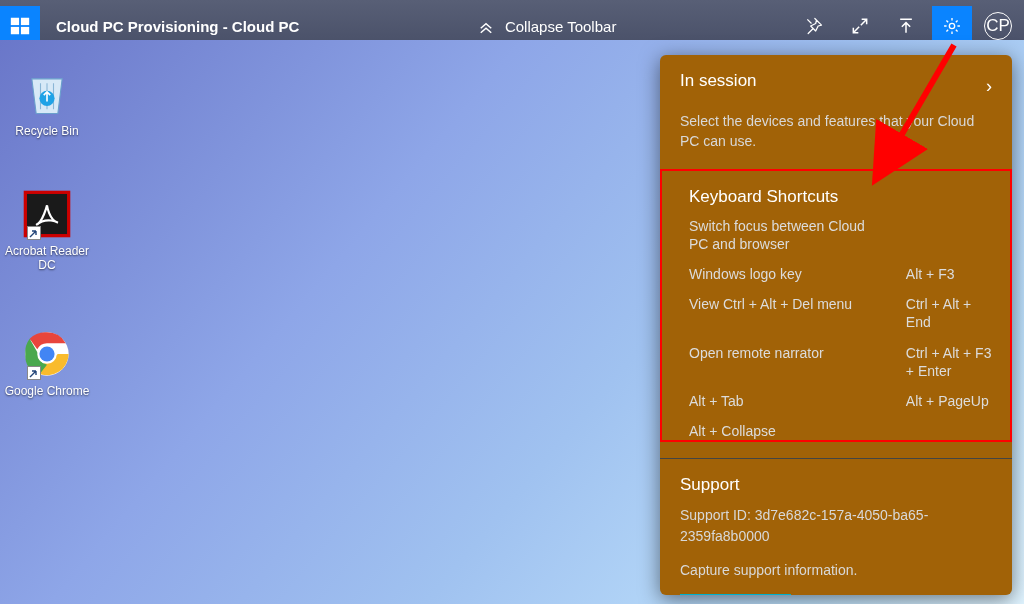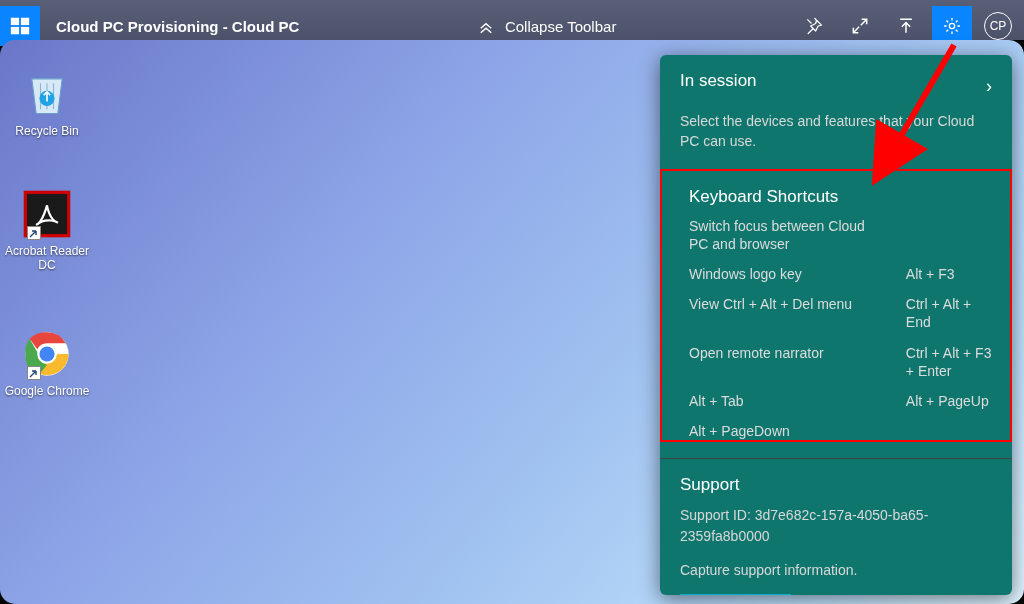--- a/index.html
+++ b/index.html
@@ -23,42 +23,41 @@
   .win-btn svg { width: 22px; height: 22px; }
   .title { font-weight: 600; }
   .tb-btn {
     width: 40px; height: 40px; display: flex; align-items: center; justify-content: center;
     color: #fff; cursor: pointer;
   }
   .tb-btn.highlight { background: #0a84ff; }
   .tb-btn svg { width: 20px; height: 20px; }
   .avatar {
     width: 28px; height: 28px; border: 1.5px solid #fff; border-radius: 50%;
-    display: flex; align-items: center; justify-content: center; font-size: 12px; font-weight: 500;
+    display: flex; align-items: center; justify-content: center; font-size: 17px; font-weight: 500;
     margin: 0 6px;
   }
 
   
   .desktop {
     position: absolute; top: 40px; left: 0; right: 0; bottom: 0;
     background: linear-gradient(130deg, #6a77c9 0%, #8ea6e8 35%, #a0c2f0 60%, #bde0fb 85%, #e0f4ff 100%);
-    border-radius: 15px;
   }
   .desk-icon {
     position: absolute; width: 90px; text-align: center; color: #fff; font-size: 12px;
     text-shadow: 0 1px 2px rgba(0,0,0,.6);
   }
   .desk-icon .ic { width: 52px; height: 52px; margin: 0 auto 4px; display:flex; align-items:center; justify-content:center; position:relative;}
   .shortcut-arrow { position:absolute; bottom:0; left:6px; width:14px; height:14px; background:#fff; border:1px solid #888; display:flex;align-items:center;justify-content:center;}
   .shortcut-arrow svg{width:10px;height:10px;}
 
   
   .panel {
     position: absolute; top: 55px; right: 12px; width: 352px;
-    background: #0f766e; color: #e6e6e6; border-radius: 6px;
+    background: #a16207; color: #e6e6e6; border-radius: 6px;
     box-shadow: 0 4px 20px rgba(0,0,0,.5);
     font-size: 14px; max-height: 540px; overflow: hidden;
   }
   .panel-section { padding: 16px 20px 18px; border-bottom: 1px solid #444; }
   .panel-section:last-child { border-bottom: none; padding-bottom: 22px;}
   .panel h3 { font-size: 17px; font-weight: 400; color: #fff; margin-bottom: 10px; }
   .panel .desc { font-size: 14px; color: #d8d8d8; line-height: 1.45; }
   .session-head { display:flex; align-items:center; justify-content:space-between; margin-bottom:10px;}
   .session-head .chev { font-size: 18px; color:#fff;}
   .shortcut-row { display: flex; margin-bottom: 12px; gap: 29px; }
@@ -211,21 +210,21 @@
     </div>
     <div class="shortcut-row">
       <div class="shortcut-label">Open remote narrator</div>
       <div class="shortcut-key">Ctrl + Alt + F3 + Enter</div>
     </div>
     <div class="shortcut-row">
       <div class="shortcut-label">Alt + Tab</div>
       <div class="shortcut-key">Alt + PageUp</div>
     </div>
     <div class="shortcut-row">
-      <div class="shortcut-key">Alt + PageDown</div>
+      <div class="shortcut-key">Alt + Collapse</div>
     </div>
   </div>
 
   <div class="panel-section">
     <h3>Support</h3>
     <div class="desc support-id-line">Support ID: 3d7e682c-157a-4050-ba65-2359fa8b0000</div>
     <div class="desc capture-info">Capture support information.</div>
     <button class="primary-btn">Capture logs</button>
   </div>
 </div>

